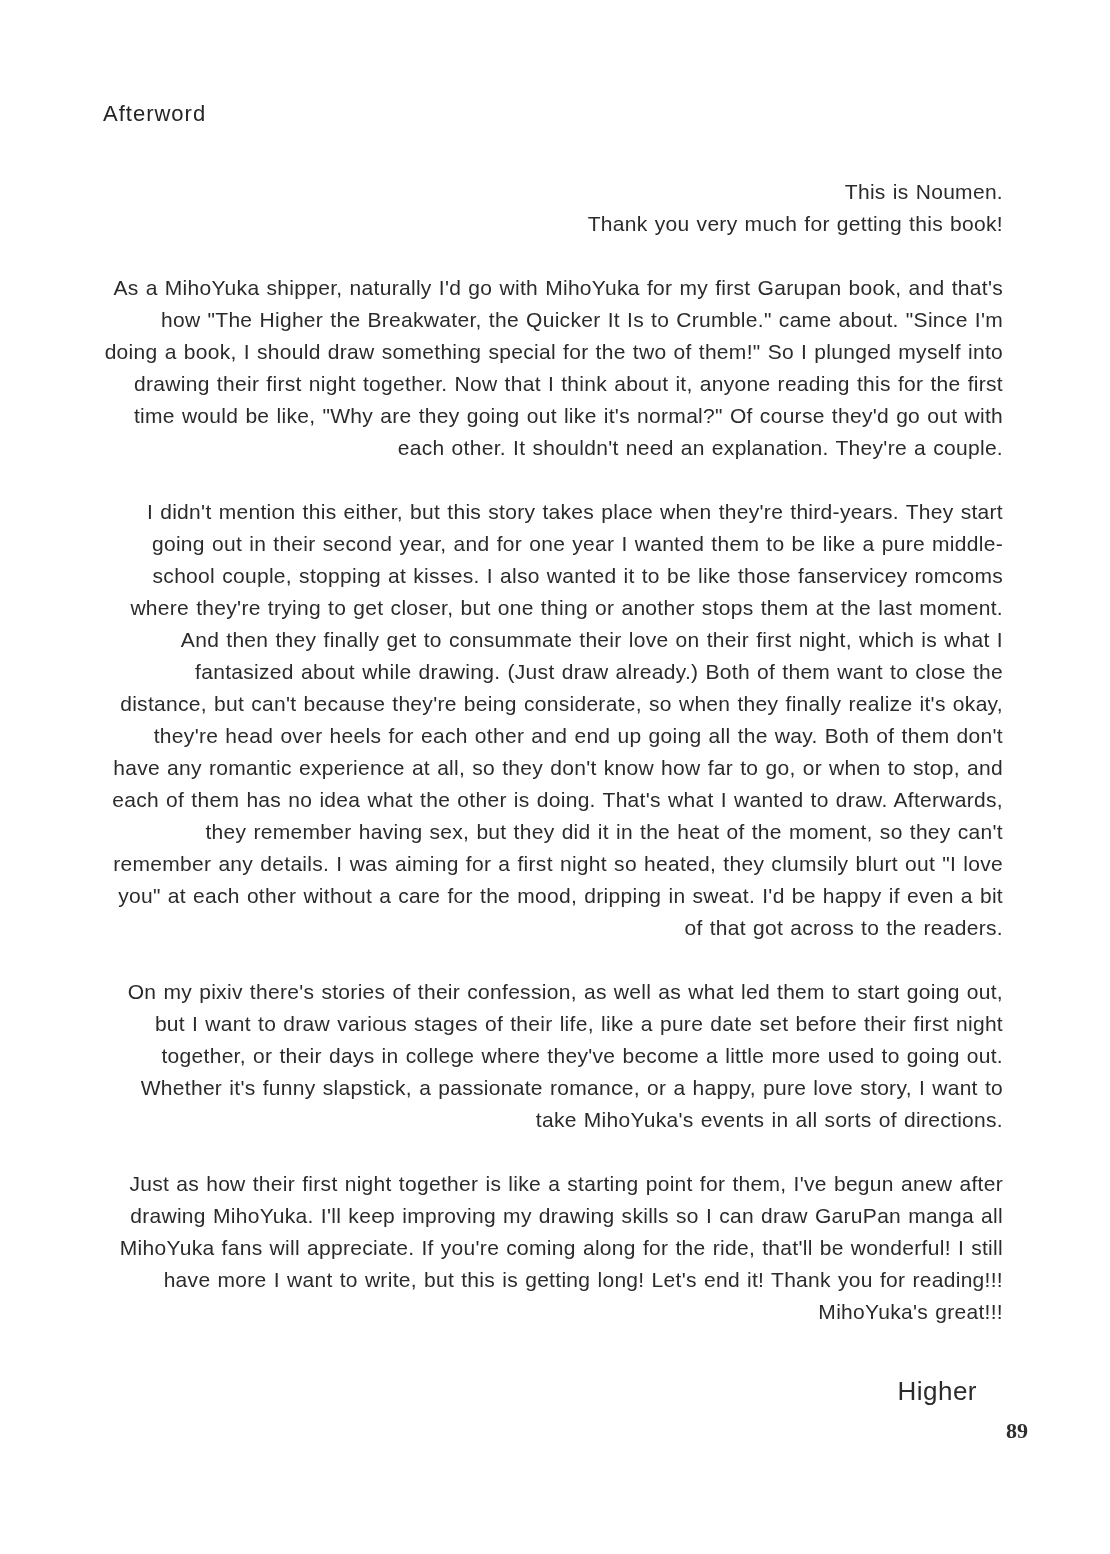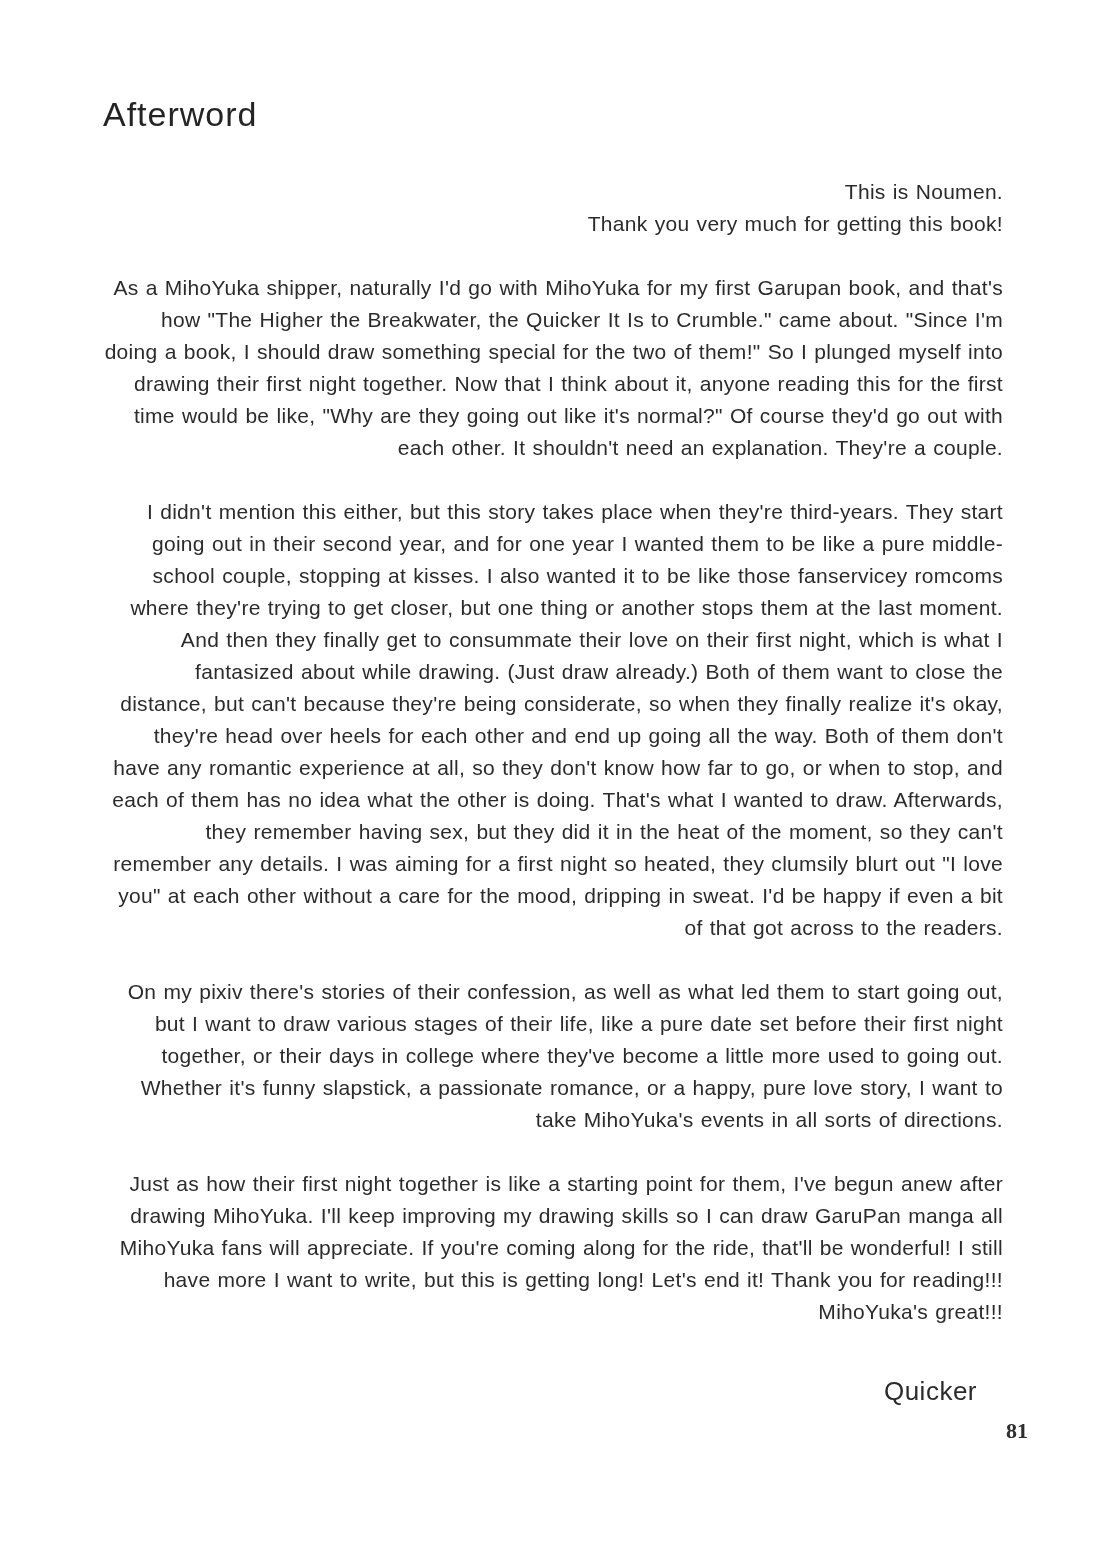--- a/index.html
+++ b/index.html
@@ -16,21 +16,21 @@
     font-family: "Liberation Sans", sans-serif;
     color: #2b2b2b;
   }
   .content {
     position: absolute;
     left: 103px;
     top: 94px;
     width: 900px;
   }
   .title {
-    font-size: 34px;
+    font-size: 22px;
     font-weight: 400;
     letter-spacing: 1px;
     line-height: 40px;
     margin: 0 0 42px 0;
     color: #242424;
   }
   .para {
     font-size: 21px;
     font-weight: 300;
     letter-spacing: 0.3px;
@@ -72,16 +72,16 @@
 
     <p class="para">As a MihoYuka shipper, naturally I'd go with MihoYuka for my first Garupan book, and that's how "The Higher the Breakwater, the Quicker It Is to Crumble." came about. "Since I'm doing a book, I should draw something special for the two of them!" So I plunged myself into drawing their first night together. Now that I think about it, anyone reading this for the first time would be like, "Why are they going out like it's normal?" Of course they'd go out with each other. It shouldn't need an explanation. They're a couple.</p>
 
     <p class="para">I didn't mention this either, but this story takes place when they're third-years. They start going out in their second year, and for one year I wanted them to be like a pure middle-school couple, stopping at kisses. I also wanted it to be like those fanservicey romcoms where they're trying to get closer, but one thing or another stops them at the last moment. And then they finally get to consummate their love on their first night, which is what I fantasized about while drawing. (Just draw already.) Both of them want to close the distance, but can't because they're being considerate, so when they finally realize it's okay, they're head over heels for each other and end up going all the way. Both of them don't have any romantic experience at all, so they don't know how far to go, or when to stop, and each of them has no idea what the other is doing. That's what I wanted to draw. Afterwards, they remember having sex, but they did it in the heat of the moment, so they can't remember any details. I was aiming for a first night so heated, they clumsily blurt out "I love you" at each other without a care for the mood, dripping in sweat. I'd be happy if even a bit of that got across to the readers.</p>
 
     <p class="para">On my pixiv there's stories of their confession, as well as what led them to start going out, but I want to draw various stages of their life, like a pure date set before their first night together, or their days in college where they've become a little more used to going out. Whether it's funny slapstick, a passionate romance, or a happy, pure love story, I want to take MihoYuka's events in all sorts of directions.</p>
 
     <p class="para">Just as how their first night together is like a starting point for them, I've begun anew after drawing MihoYuka. I'll keep improving my drawing skills so I can draw GaruPan manga all MihoYuka fans will appreciate. If you're coming along for the ride, that'll be wonderful! I still have more I want to write, but this is getting long! Let's end it! Thank you for reading!!! MihoYuka's great!!!</p>
   </div>
 
-  <div class="signature">Quicker</div>
+  <div class="signature">Higher</div>
 
-  <div class="page-number">81</div>
+  <div class="page-number">89</div>
 </div>
 
 </body></html>

